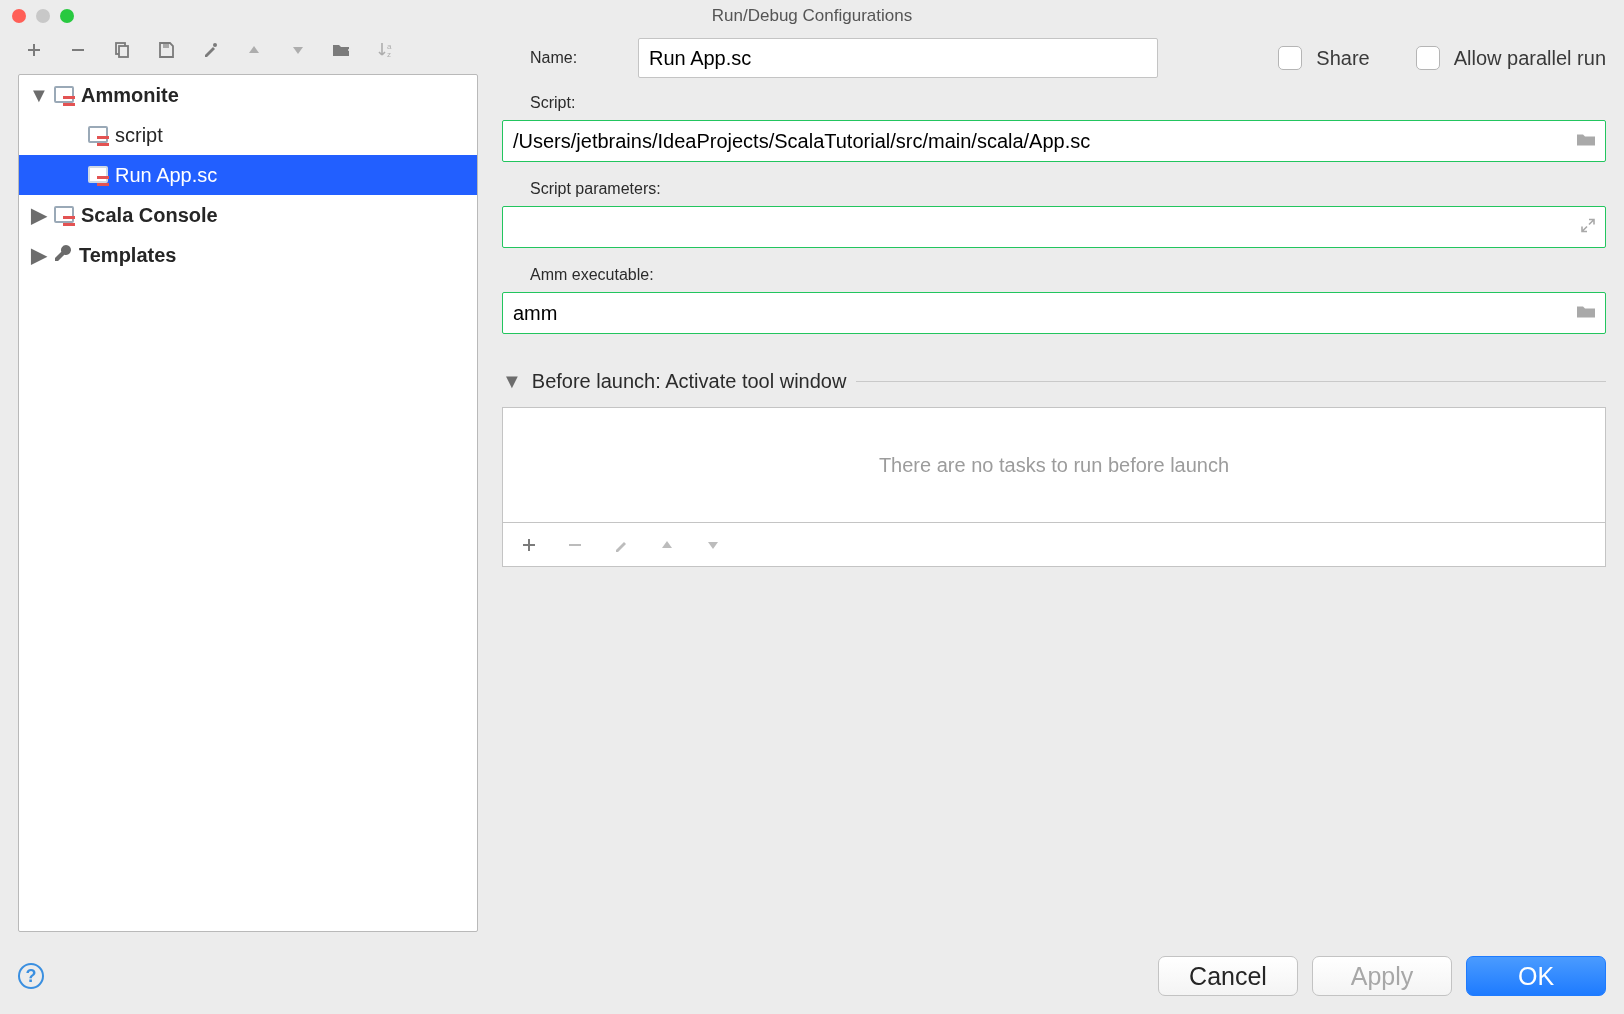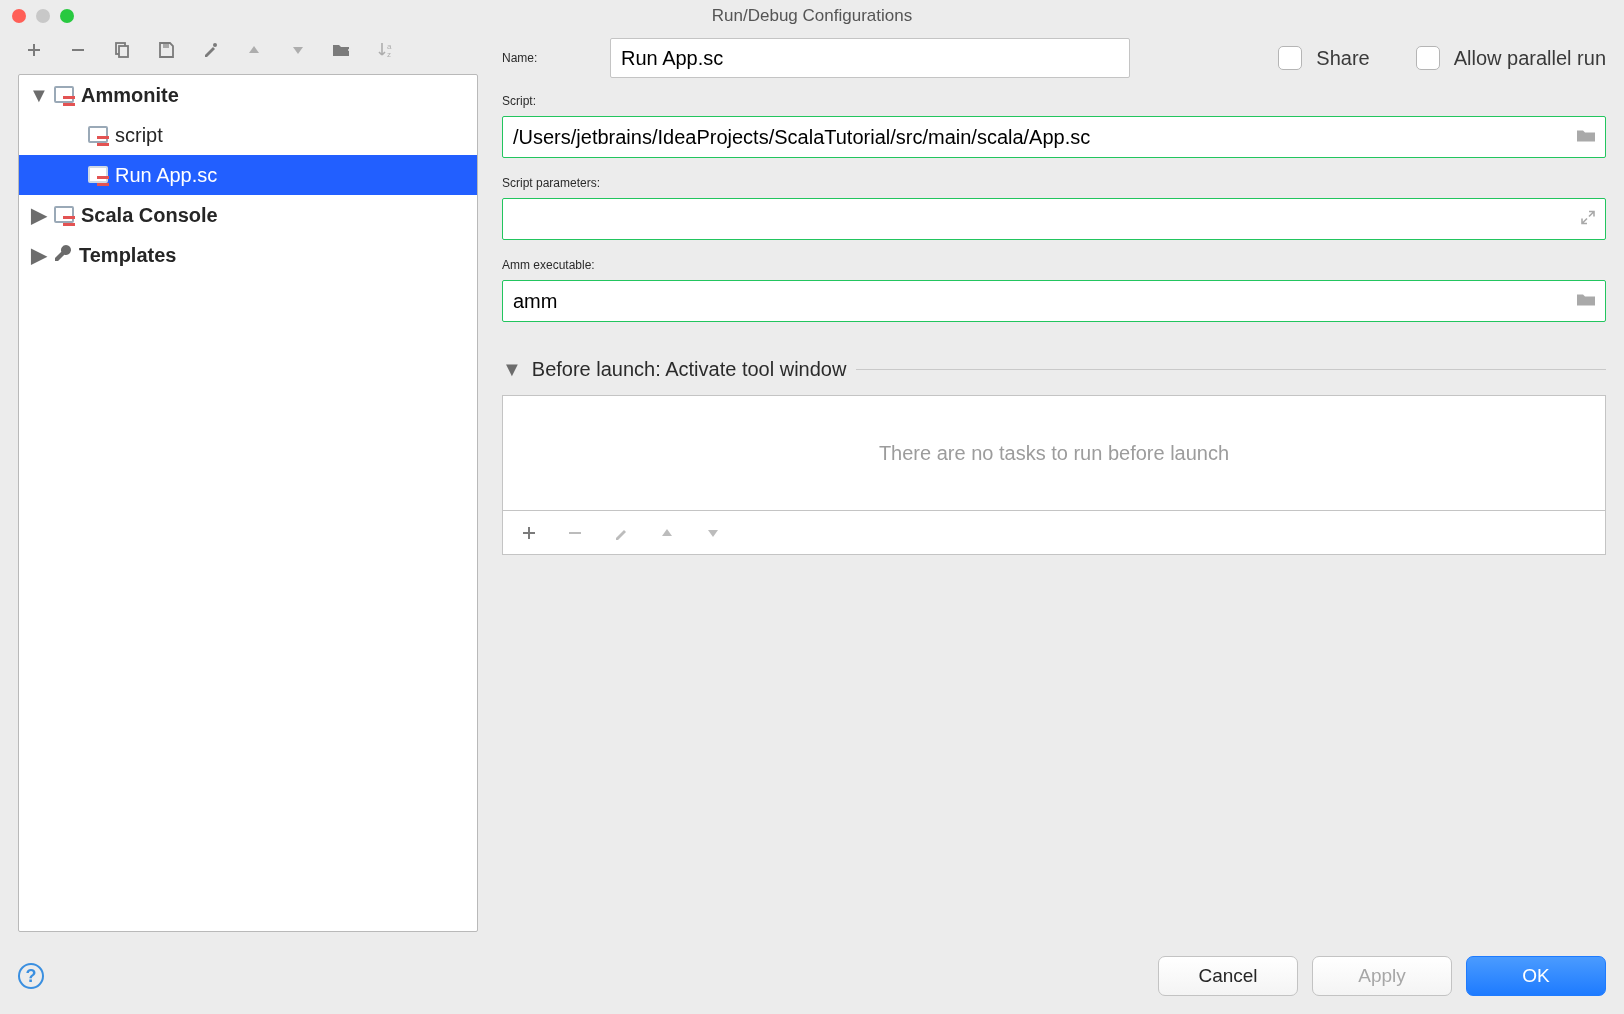--- a/index.html
+++ b/index.html
@@ -32,21 +32,21 @@
   .cfg-icon { width:22px; height:18px; position:relative; }
   .cfg-icon::before { content:""; position:absolute; left:1px; top:0; width:16px; height:13px; border:2px solid #9aa9b7; border-radius:2px; background:#fff; }
   .cfg-icon::after { content:""; position:absolute; right:0; bottom:-2px; width:12px; height:4px; border-top:3px solid #e35353; border-bottom:3px solid #e35353; }
   .tree-row.sel .cfg-icon::before { border-color:#cfd9e4; }
   .wrench-ic { color:#6b6b6b; }
 
   
   .form { flex:1; padding-top:6px; font-size:20px; color:#3a3a3a; }
   .row { display:flex; align-items:center; margin-bottom:16px; }
   .name-row { gap: 28px; }
-  .lbl { font-size:12px; color:#2b2b2b; }
+  .lbl { font-size:16px; color:#2b2b2b;margin-left:28px; }
   .name-row .lbl { width:80px; }
   .txt { height:40px; border:1px solid #c4c4c4; background:#fff; border-radius:2px; padding:0 10px; font-size:20px; }
   .name-input { width:520px; }
   .chk-group { margin-left:auto; display:flex; align-items:center; gap:14px; }
   .chk { width:24px; height:24px; border:1px solid #b5b5b5; border-radius:5px; background:#fff; display:inline-flex; align-items:center; justify-content:center; }
   .chk.on { background:#1e7bff; border-color:#1e7bff; }
   .chk.on::after { content:""; width:7px; height:13px; border:3px solid #fff; border-top:none; border-left:none; transform:rotate(40deg) translateY(-2px); }
 
   .field-block .lbl { display:block; margin-bottom:8px; }
   .wide-input-wrap { position:relative; }
@@ -59,21 +59,21 @@
   .tasks-box { border:1px solid #c4c4c4; background:#fff; height:116px; display:flex; align-items:center; justify-content:center; color:#9c9c9c; font-size:20px; }
   .tasks-toolbar { border:1px solid #c4c4c4; border-top:none; background:#fff; height:44px; display:flex; align-items:center; gap:26px; padding-left:16px; color:#7b7b7b; }
   .tasks-toolbar .disabled { opacity:.5; }
 
   .after-chk { display:flex; align-items:center; gap:12px; margin-top:26px; font-size:20px; }
 
   
   .footer { position:absolute; left:18px; right:18px; bottom:18px; display:flex; align-items:center; }
   .help { width:26px; height:26px; border:2px solid #3a8fe0; color:#3a8fe0; border-radius:50%; display:flex; align-items:center; justify-content:center; font-weight:700; font-size:18px; }
   .btns { margin-left:auto; display:flex; gap:14px; }
-  .btn { min-width:140px; height:40px; border-radius:7px; border:1px solid #c3c3c3; background:linear-gradient(#ffffff,#f4f4f4); font-size:19px; display:flex; align-items:center; justify-content:center; }
+  .btn { min-width:140px; height:40px; border-radius:7px; border:1px solid #c3c3c3; background:linear-gradient(#ffffff,#f4f4f4); font-size:25px; display:flex; align-items:center; justify-content:center; }
   .btn.disabled { color:#a7a7a7; }
   .btn.primary { background:linear-gradient(#4a9bff,#1e7bff); border-color:#1e7bff; color:#fff; }
 
   svg { shape-rendering: geometricPrecision; }
 </style>
 </head>
 <body>
 
 <div class="titlebar">
   <div class="traffic">

